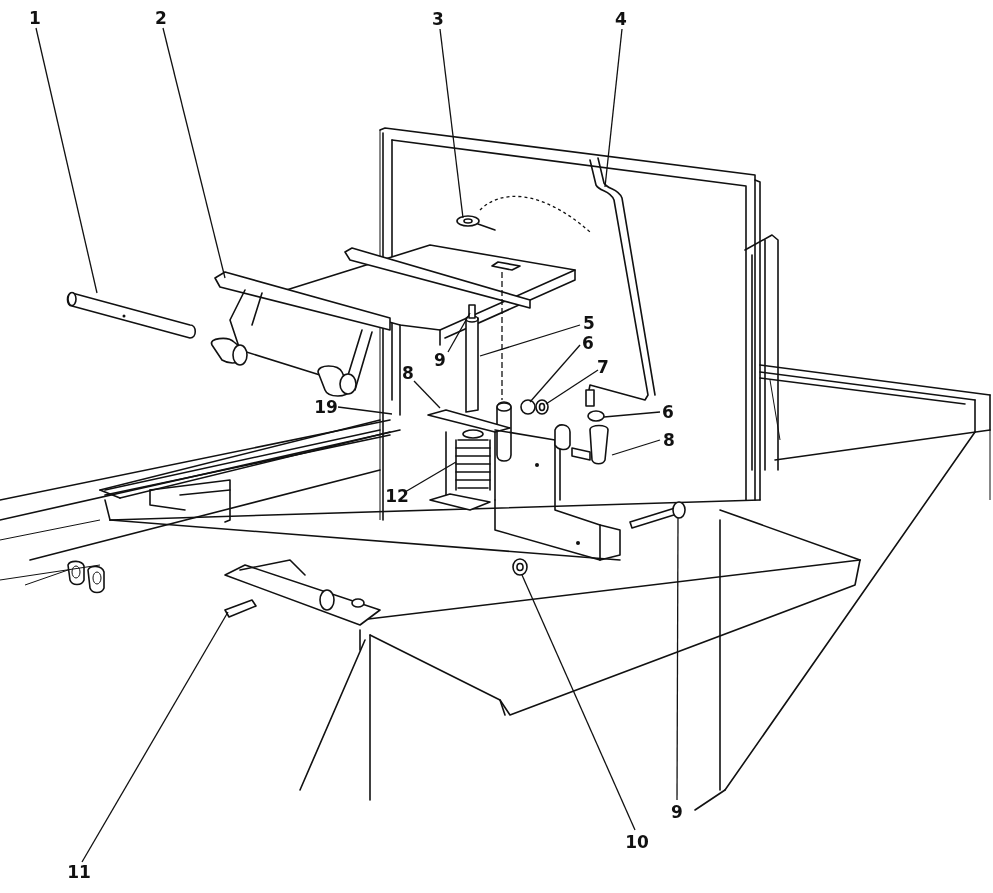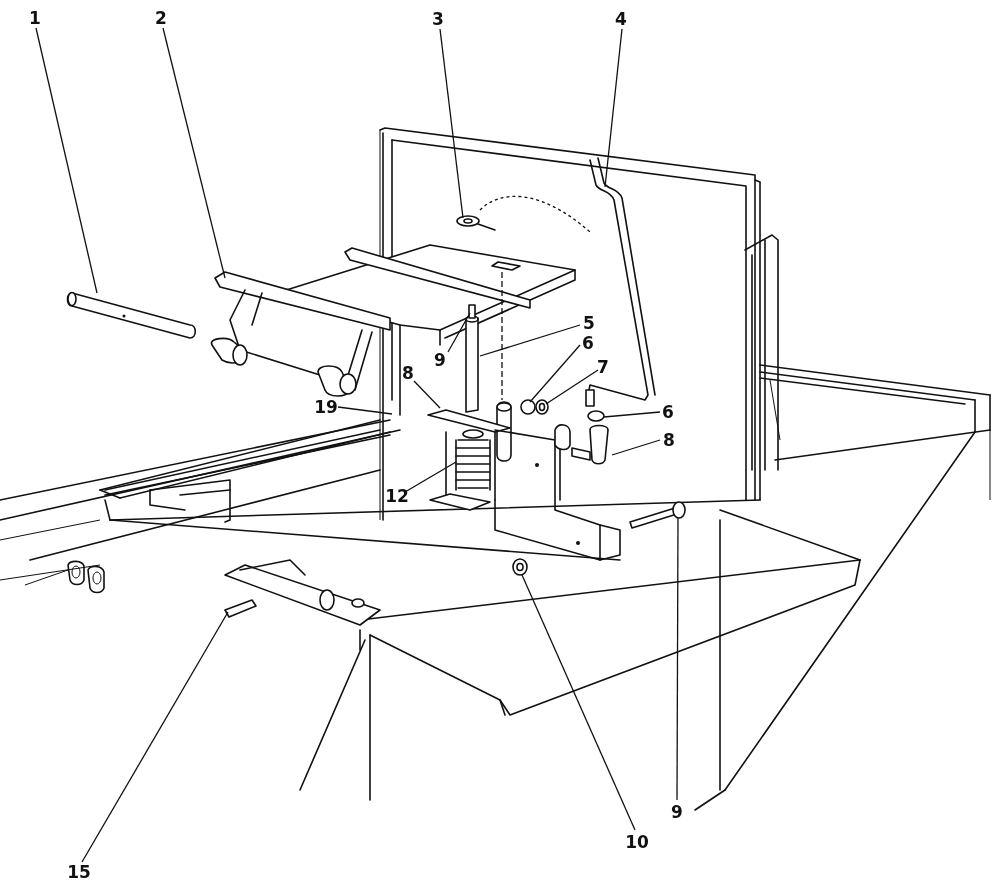--- a/index.html
+++ b/index.html
@@ -209,18 +209,18 @@
   <div class="callout" style="left:161px;top:18px">2</div>
   <div class="callout" style="left:438px;top:19px">3</div>
   <div class="callout" style="left:621px;top:19px">4</div>
   <div class="callout" style="left:589px;top:323px">5</div>
   <div class="callout" style="left:588px;top:343px">6</div>
   <div class="callout" style="left:603px;top:367px">7</div>
   <div class="callout" style="left:668px;top:412px">6</div>
   <div class="callout" style="left:669px;top:440px">8</div>
   <div class="callout" style="left:677px;top:812px">9</div>
   <div class="callout" style="left:637px;top:842px">10</div>
-  <div class="callout" style="left:79px;top:872px">15</div>
+  <div class="callout" style="left:79px;top:872px">11</div>
   <div class="callout" style="left:397px;top:496px">12</div>
   <div class="callout" style="left:326px;top:407px">19</div>
   <div class="callout" style="left:408px;top:373px">8</div>
   <div class="callout" style="left:440px;top:360px">9</div>
 </div>
 
 </body></html>

